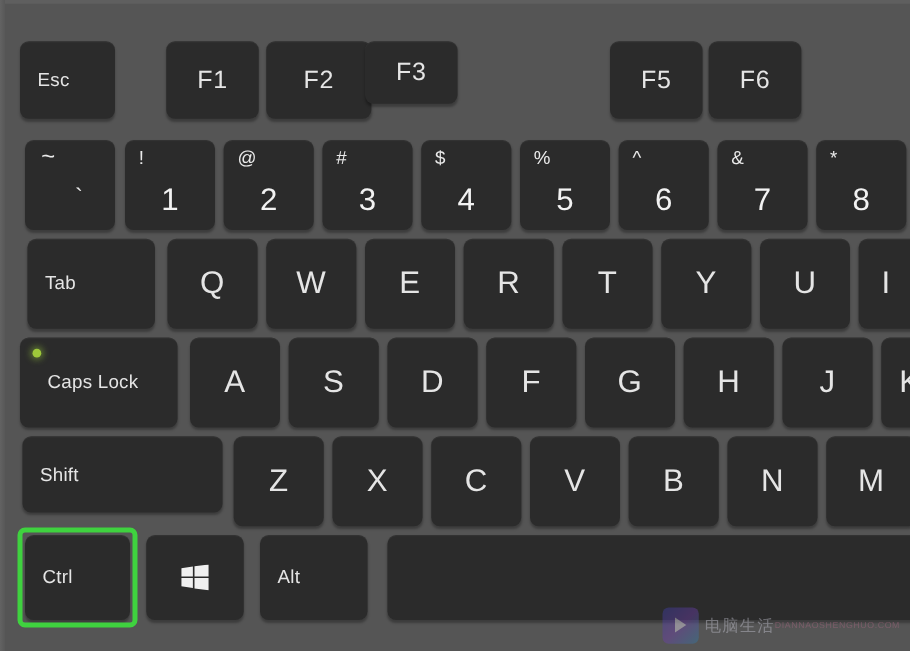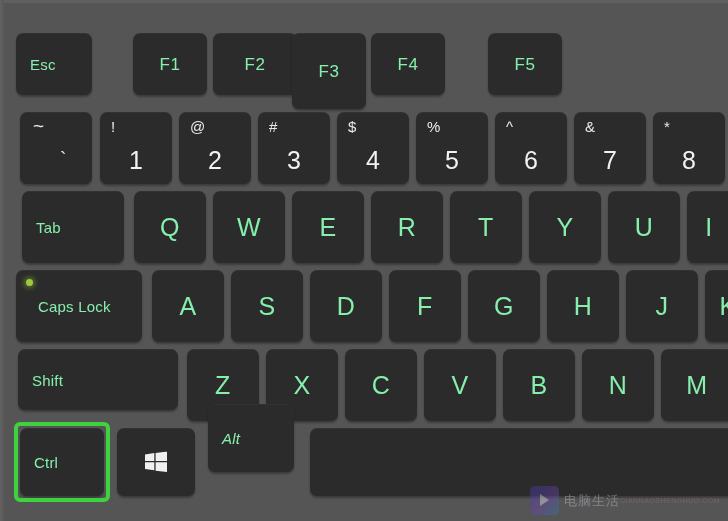--- a/index.html
+++ b/index.html
@@ -46,37 +46,37 @@
                 inset 0 1px 0 rgba(255,255,255,0.035);
     box-sizing: border-box;
   }
   
   .key .cap {
     position: absolute;
     left: 0; right: 0;
     top: 50%;
     transform: translateY(-50%);
     text-align: center;
-    color: #86efac;
+    color: #e5e5e5;
     font-size: 25px;
     font-weight: 400;
     line-height: 1;
     letter-spacing: 0.5px;
   }
   
   .key.word .cap {
     font-size: 15px;
     letter-spacing: 0.2px;
   }
   .key.word.leftlabel .cap {
     left: 14px;
     right: auto;
     text-align: left;
   }
-  .key.fn .cap { font-size: 17px; }
+  .key.fn .cap { font-size: 20px; }
 
   
   .key .sym {
     position: absolute;
     left: 11px;
     top: 7px;
     color: #eaeaea;
     font-size: 15px;
     line-height: 1;
   }
@@ -184,28 +184,28 @@
 
   <div class="key word leftlabel" style="left:16px;  top:33px; width:76px; height:62px;">
     <span class="cap">Esc</span>
   </div>
   <div class="key fn" style="left:133px; top:33px; width:74px; height:62px;">
     <span class="cap">F1</span>
   </div>
   <div class="key fn" style="left:213px; top:33px; width:84px; height:62px;">
     <span class="cap">F2</span>
   </div>
-  <div class="key fn" style="left:292px; top:33px; width:74px; height:76px;padding-left:17px;">
+  <div class="key fn" style="left:292px; top:33px; width:74px; height:50px;padding-left:17px;">
     <span class="cap">F3</span>
-  </div>
-  <div class="key fn" style="left:371px; top:33px; width:74px; height:62px;">
-    <span class="cap">F4</span>
   </div>
   <div class="key fn" style="left:488px; top:33px; width:74px; height:62px;">
     <span class="cap">F5</span>
+  </div>
+  <div class="key fn" style="left:567px; top:33px; width:74px; height:62px;">
+    <span class="cap">F6</span>
   </div>
 
   <div class="key" style="left:20px; top:112px; width:72px; height:72px;">
     <span class="tilde-top">~</span>
     <span class="tilde-bot">`</span>
   </div>
   <div class="key" style="left:100px; top:112px; width:72px; height:72px;">
     <span class="sym">!</span>
     <span class="num">1</span>
   </div>
@@ -327,21 +327,21 @@
 
   <div class="key" style="left:117px; top:428px; width:78px; height:68px;">
     <svg class="winflag" viewBox="0 0 22 21">
       <path d="M0,3.0 L9.3,1.6 L9.3,9.6 L0,9.6 Z" fill="#f0f0f0"></path>
       <path d="M10.6,1.4 L22,0 L22,9.6 L10.6,9.6 Z" fill="#f0f0f0"></path>
       <path d="M0,10.8 L9.3,10.8 L9.3,18.8 L0,17.5 Z" fill="#f0f0f0"></path>
       <path d="M10.6,10.8 L22,10.8 L22,20.6 L10.6,19.2 Z" fill="#f0f0f0"></path>
     </svg>
   </div>
 
-  <div class="key word leftlabel" style="left:208px; top:404px; width:86px; height:68px;font-style:italic;">
+  <div class="key word leftlabel" style="left:208px; top:428px; width:86px; height:68px;">
     <span class="cap">Alt</span>
   </div>
 
   <div class="key" style="left:310px; top:428px; width:430px; height:68px;"></div>
 
   <div class="watermark">
     <div class="wm-badge"></div>
     <div class="wm-text">
       <span class="wm-cn">电脑生活</span>
       <span class="wm-en">DIANNAOSHENGHUO.COM</span>

